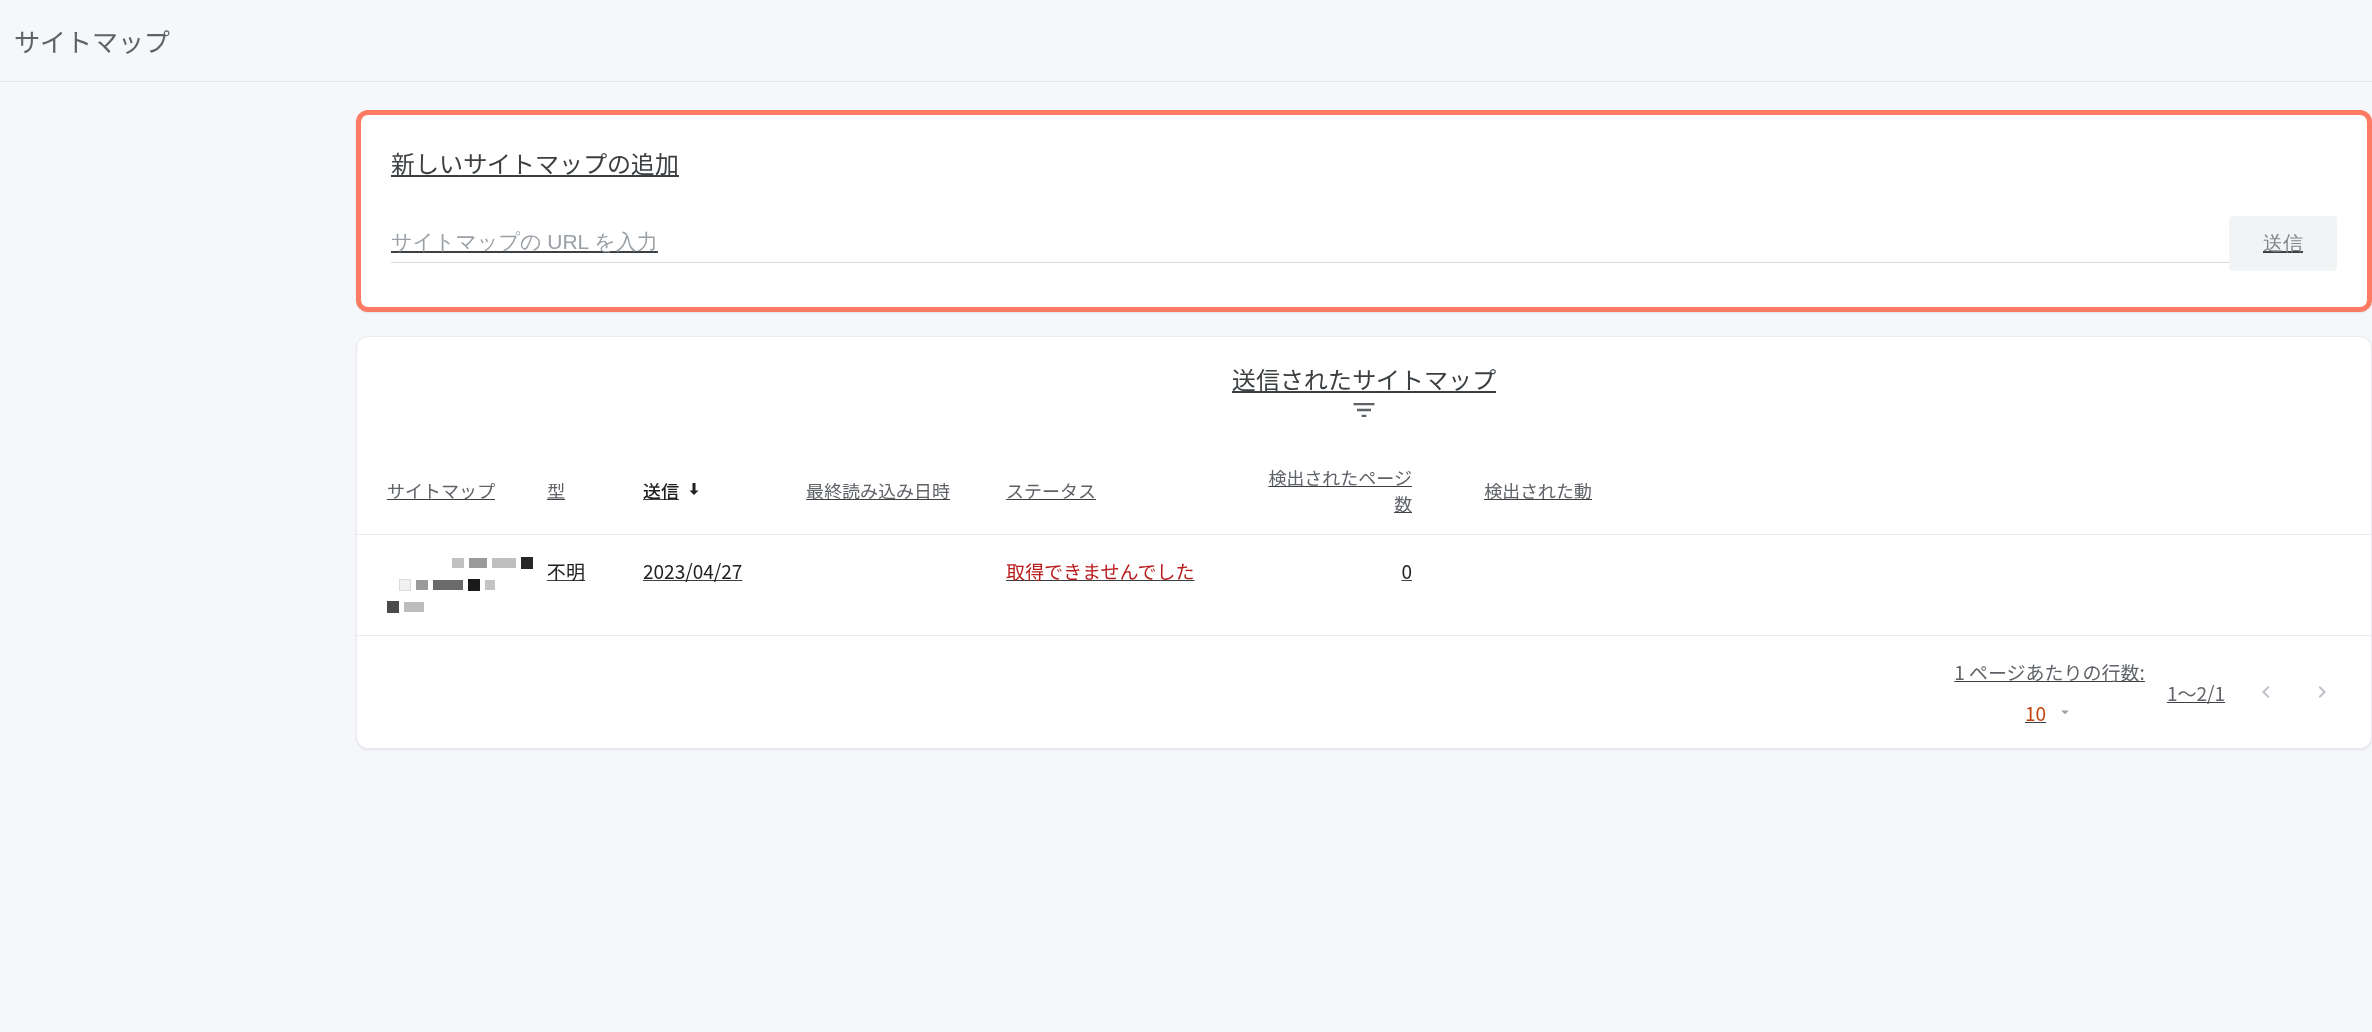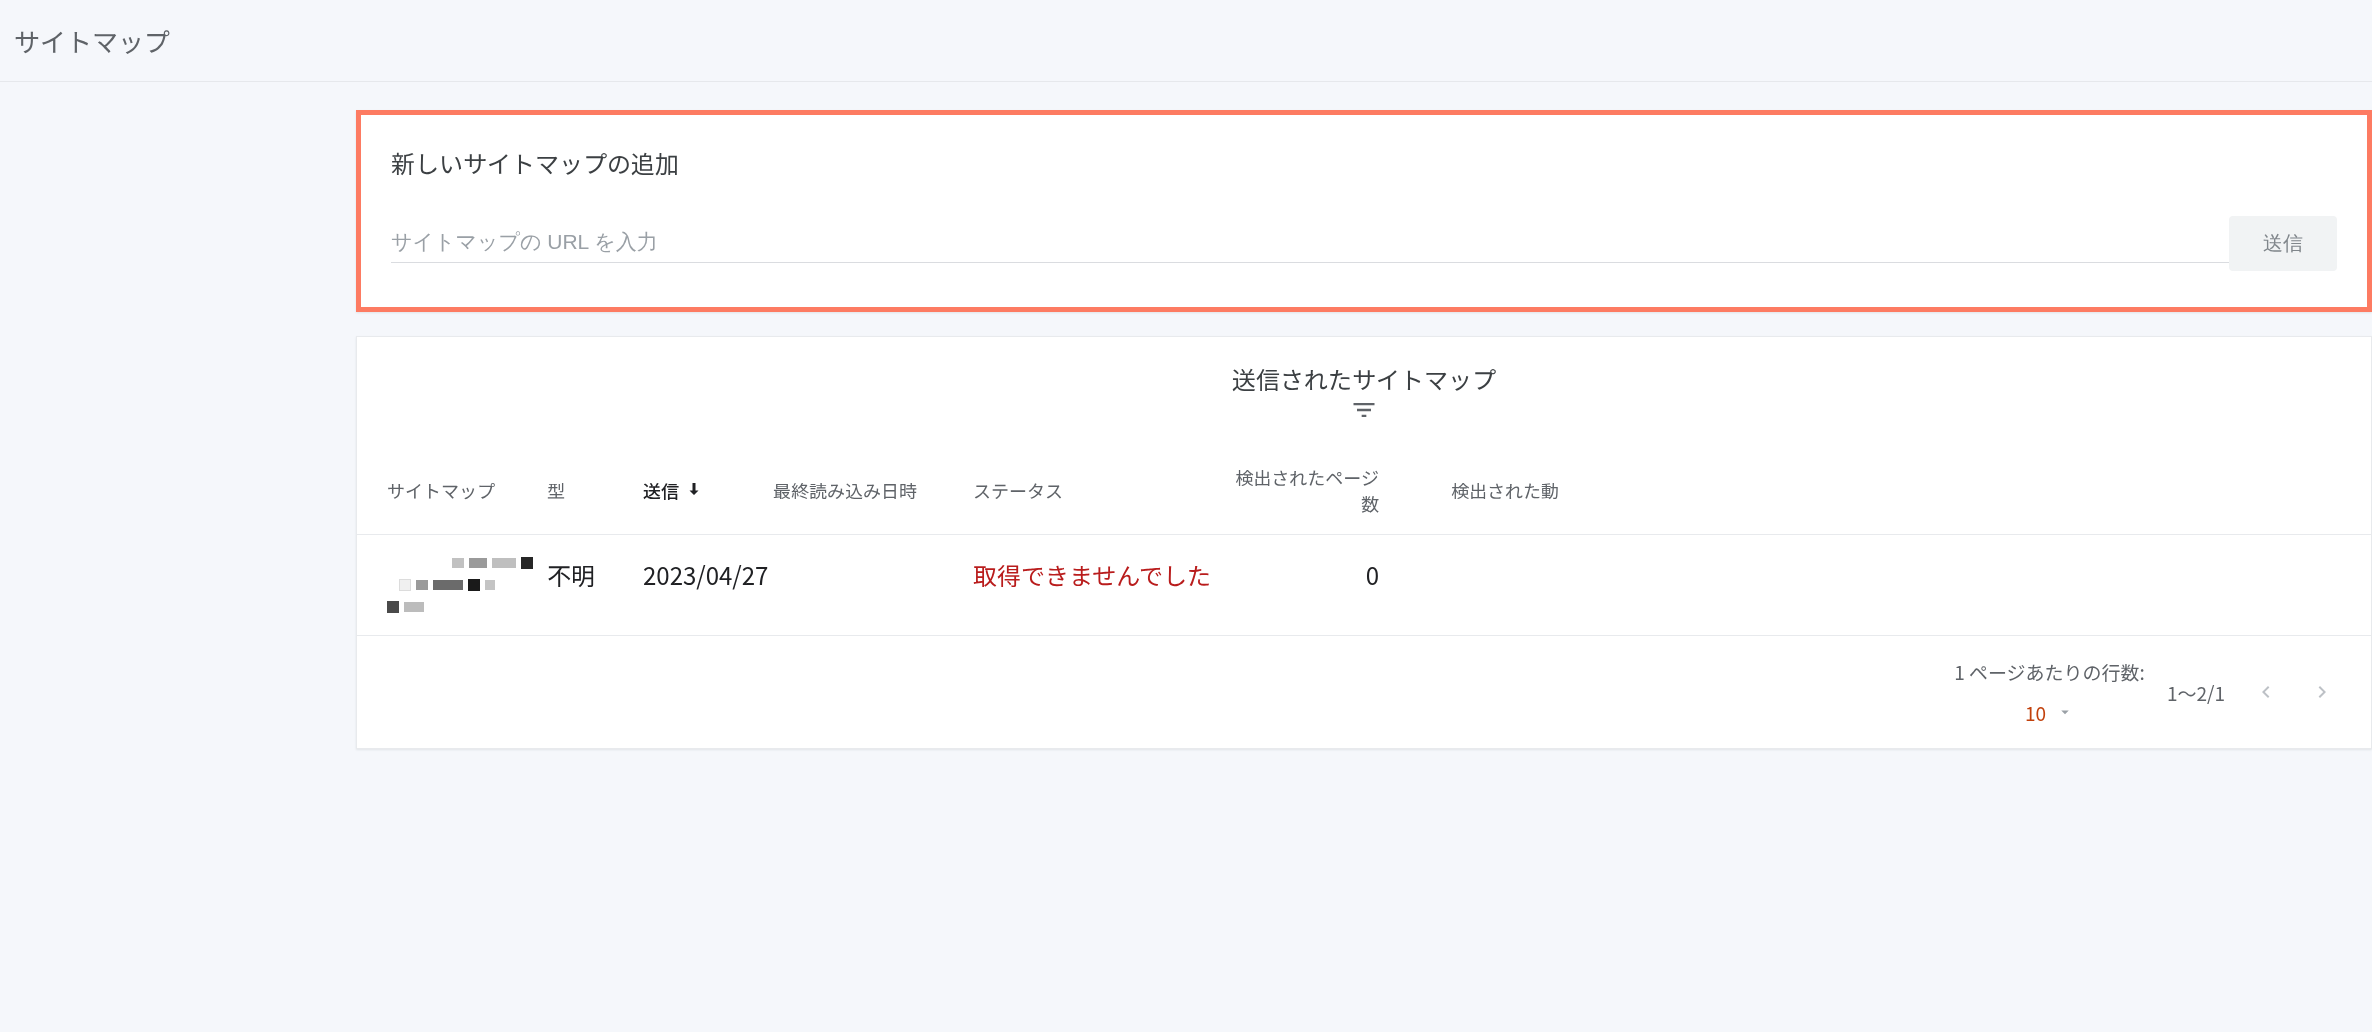--- a/index.html
+++ b/index.html
@@ -21,23 +21,24 @@
       font-weight: 400;
       color: #5f6368;
     }
     .content {
       padding: 28px 0 40px 356px;
       width: 100%;
     }
     .card {
       background: #ffffff;
       border: 1px solid #e8eaed;
-      border-radius: 0;
+      border-radius: 12px;
       margin-bottom: 24px;
       box-shadow: 0 1px 2px rgba(60,64,67,0.1);
+      text-decoration: underline;
     }
     .add-card {
       border: 5px solid #fd7b62;
       padding: 30px 30px 36px 30px;
     }
     .add-card-title {
       font-size: 24px;
       font-weight: 400;
       color: #3c4043;
       margin-bottom: 36px;
@@ -95,30 +96,30 @@
       display: flex;
       padding: 16px 30px 18px 30px;
       border-bottom: 1px solid #e8eaed;
       font-size: 18px;
       color: #5f6368;
       align-items: center;
     }
     .col-sitemap { flex: 0 0 160px; }
     .col-type { flex: 0 0 96px; }
     .col-sent { flex: 0 0 130px; color: #202124; font-weight: 500; display: flex; align-items: center; gap: 6px; }
-    .col-last { flex: 0 0 200px; }
+    .col-last { flex: 0 0 200px; margin-left: 33px; }
     .col-status { flex: 0 0 246px; }
     .col-pages { flex: 0 0 160px; text-align: right; }
     .col-gap { flex: 0 0 72px; }
     .col-videos { flex: 1; }
     .trow {
       display: flex;
       padding: 22px 30px 22px 30px;
       border-bottom: 1px solid #e8eaed;
-      font-size: 24px;
+      font-size: 19px;
       color: #202124;
       align-items: flex-start;
     }
     .redacted-blocks {
       display: flex;
       flex-direction: column;
       gap: 10px;
     }
     .red-row {
       display: flex;

